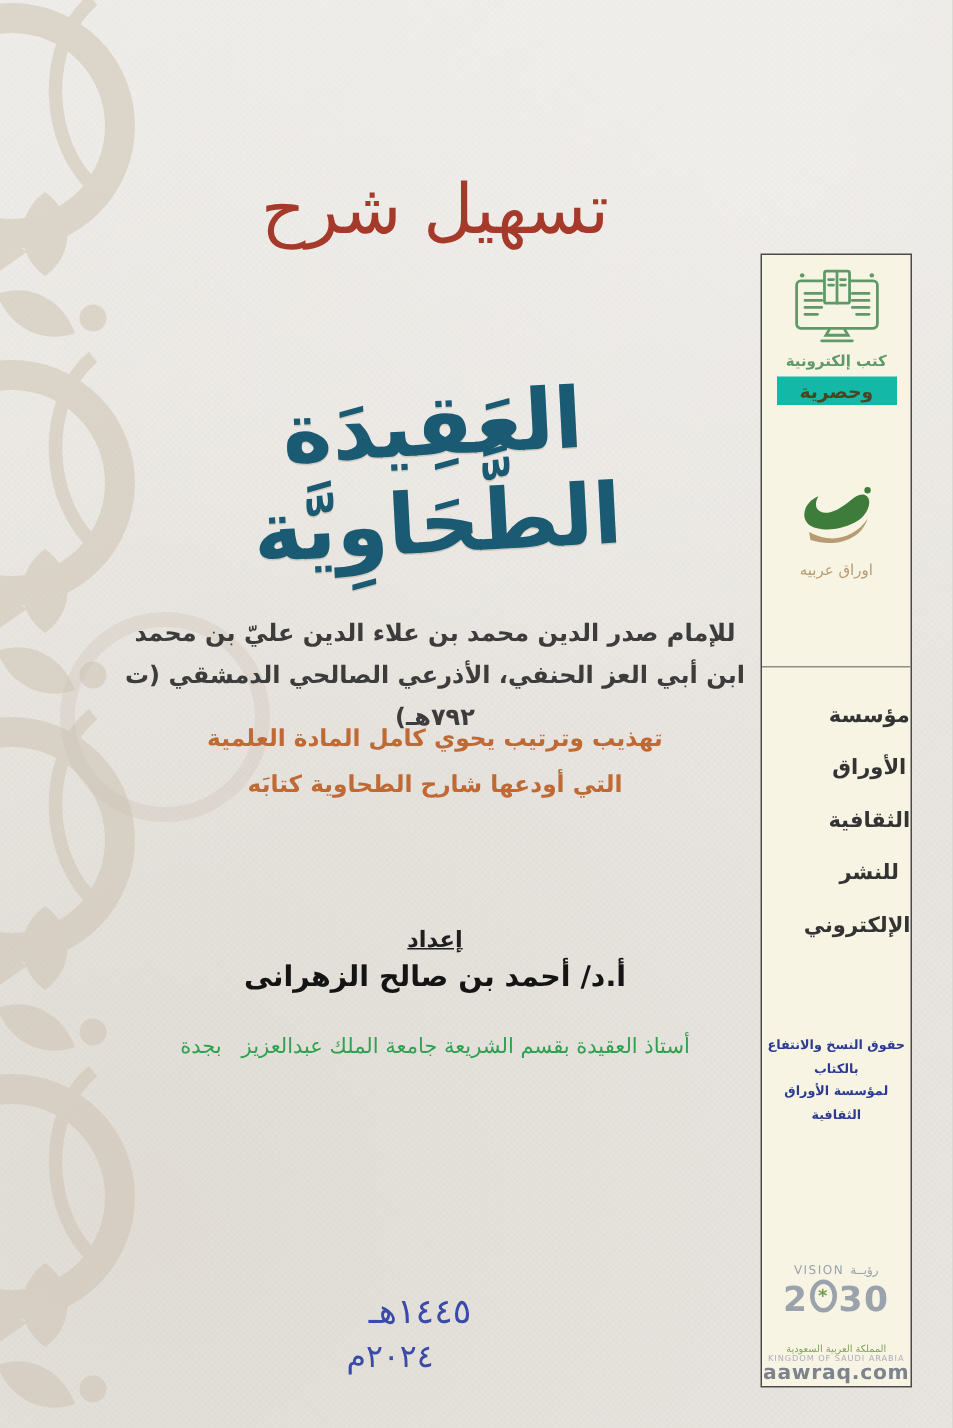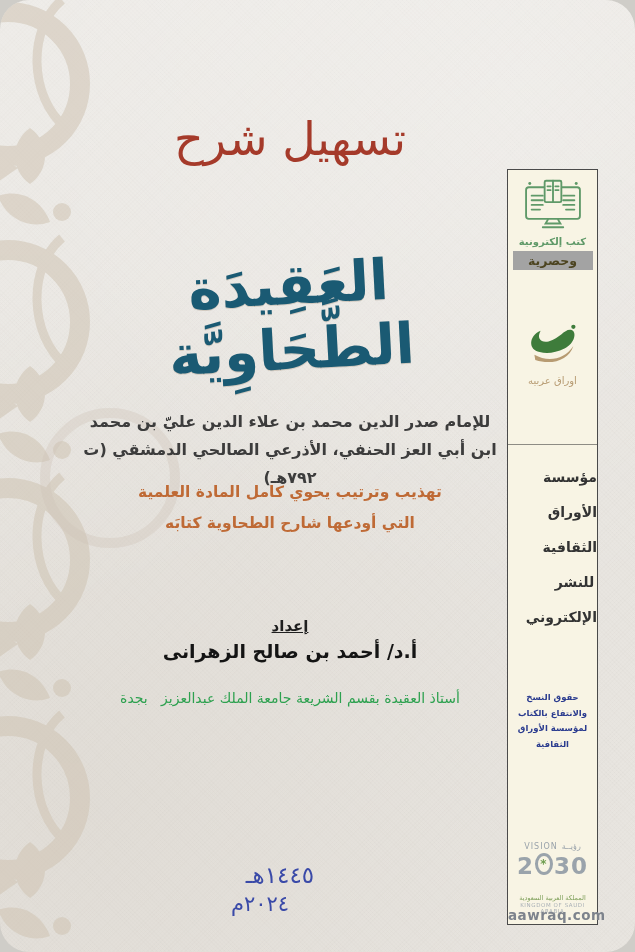--- a/index.html
+++ b/index.html
@@ -9,48 +9,47 @@
     margin:0 auto;
     overflow:hidden;
     font-family:"DejaVu Sans", sans-serif;
     background-color:#e8e5e0;
     background-image:
       linear-gradient(160deg, rgba(255,255,255,.30), rgba(255,255,255,0) 55%),
       radial-gradient(circle at 82% 12%, rgba(255,255,255,.22), transparent 50%),
       radial-gradient(circle at 15% 85%, rgba(205,198,188,.28), transparent 55%),
       repeating-linear-gradient(45deg, rgba(120,110,95,.018) 0 1px, transparent 1px 3px),
       repeating-linear-gradient(-45deg, rgba(120,110,95,.018) 0 1px, transparent 1px 3px);
-    border-radius: 29px;
   }
   .ornament { position:absolute; left:-8px; top:0; color:#cfc4b3; opacity:.55; }
   .watermark-ring { position:absolute; left:40px; top:408px; width:120px; height:120px;
     border:10px solid rgba(205,196,183,.35); border-radius:50%; }
 
   .txt { position:absolute; left:60px; width:460px; text-align:center; direction:rtl; }
 
   .series-title { top:112px; font-size:46px; color:#a53a2a; letter-spacing:0; }
   .main-title  { top:252px; font-size:56px; font-weight:bold; color:#1a5a73;
                  transform:rotate(-3deg); text-shadow:0 1px 0 rgba(138,115,87,.25); }
   .author      { top:408px; font-size:16px; font-weight:bold; color:#3c3c3c; line-height:1.75; }
   .subtitle    { top:477px; font-size:15.5px; font-weight:bold; color:#bf6a35; line-height:2.0; }
   .prepared    { top:617px; font-size:15px; font-weight:bold; color:#1f1f1f;text-decoration:underline; }
   .preparer    { top:640px; font-size:19px; font-weight:bold; color:#141414; }
   .role        { top:690px; font-size:14px; font-weight:normal; color:#2da14f; }
   .dates       { top:862px; color:#3a4aa8; font-weight:normal; }
   .dates .hijri { font-size:23px; transform:translateX(-10px); }
   .dates .greg  { font-size:21px; margin-top:4px; transform:translateX(-30px); }
 
   .sidebar {
-    position:absolute; left:507px; top:169px; width:91px; height:756px;
+    position:absolute; left:507px; top:169px; width:101px; height:756px;
     background:#f8f4e4; border:1px solid #4a4a4a; box-sizing:border-box;
   }
   .sb { position:absolute; left:0; right:0; text-align:center; }
   .ebooks { top:8px; }
   .ebooks-label { font-size:10px; font-weight:bold; color:#5f9968; margin-top:2px; direction:rtl; }
-  .exclusive { margin:4px auto 0; width:80px; background:#a3a3a3; color:#4c4420;
+  .exclusive { margin:4px auto 0; width:80px; background:#14b8a6; color:#4c4420;
                font-weight:bold; font-size:12.5px; padding:2px 0; direction:rtl; }
   .awraq { top:150px; }
   .awraq-label { font-size:10px; color:#b79b72; margin-top:1px; direction:rtl; }
   .divider { position:absolute; top:274px; left:0; right:0; border-top:1px solid #8e8c84; }
   .publisher { top:290px; font-size:14px; font-weight:bold; color:#333; direction:rtl;padding-left:44px; }
   .publisher div { line-height:35px; }
   .copyright { top:520px; font-size:8.5px; font-weight:bold; color:#2b3c8f;
                line-height:1.85; direction:rtl; padding:0 3px; }
   .vision { top:672px; color:#9aa3ab; }
   .vision-row1 { font-size:8px; letter-spacing:1px; display:flex; justify-content:center; gap:4px; align-items:baseline; }

